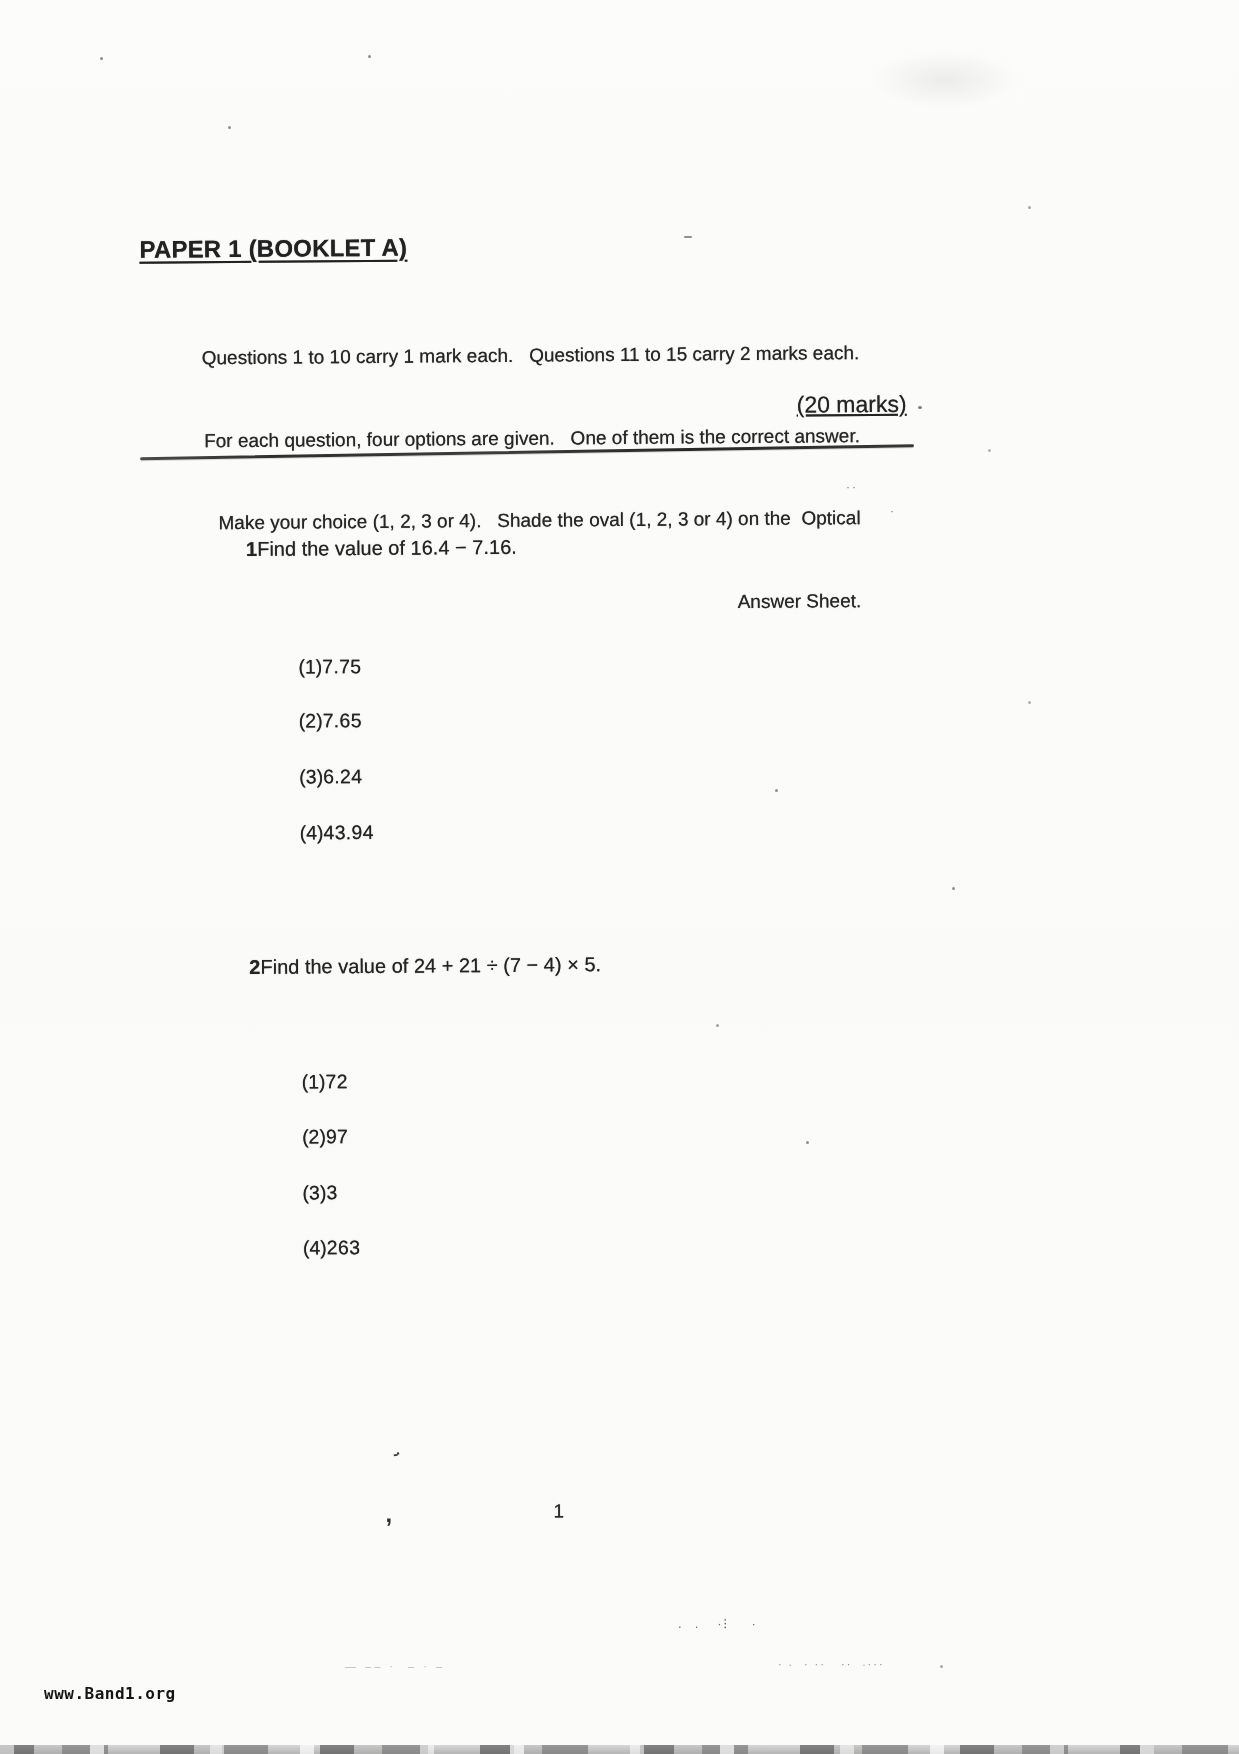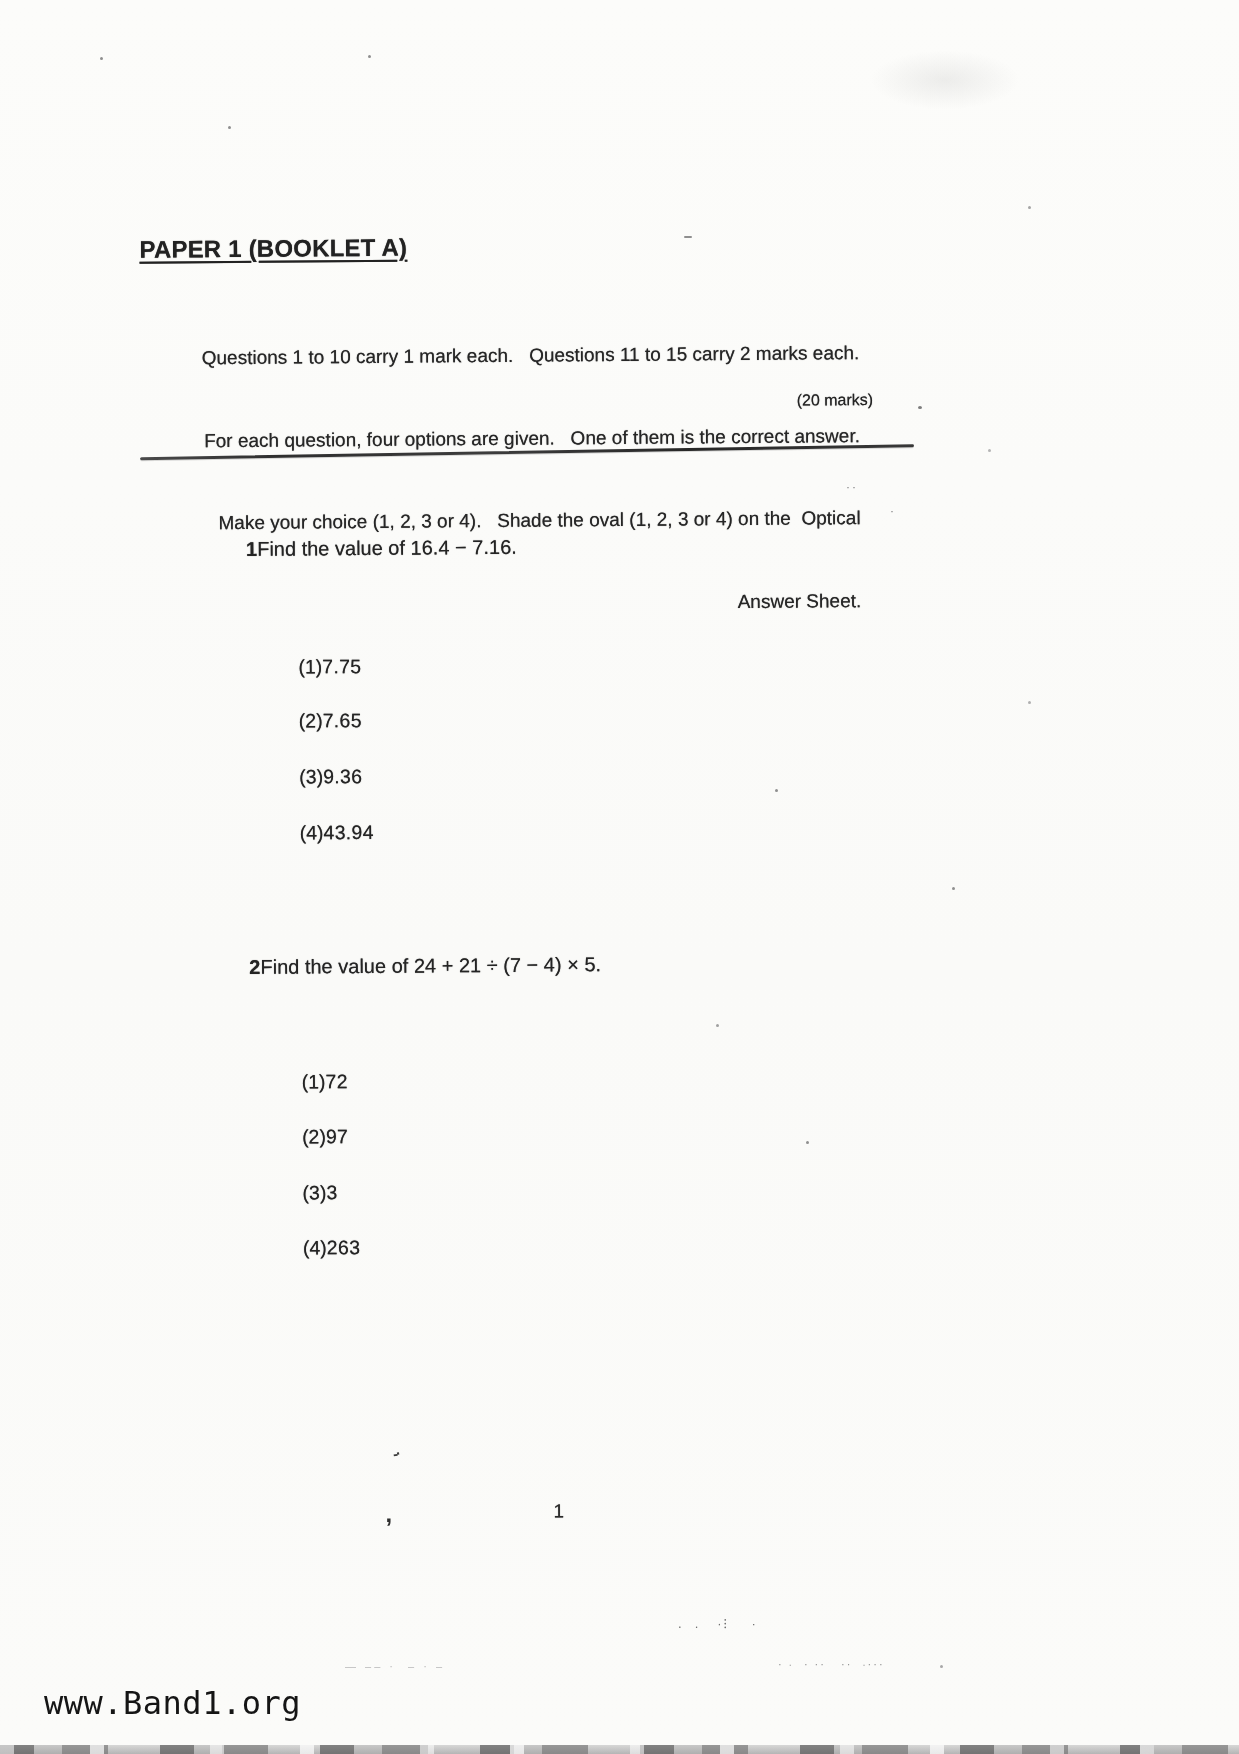--- a/index.html
+++ b/index.html
@@ -29,21 +29,21 @@
     text-underline-offset:4px;
     color:#222;
   }
   .instructions{
     position:absolute;left:139px;top:286px;width:720px;
     font-size:19px;line-height:27.5px;
     white-space:pre-wrap;color:#262626;
   }
   .marks-note{
     position:absolute;left:796px;top:393px;
-    font-size:16px;color:#242424;white-space:pre;
+    font-size:23px;color:#242424;white-space:pre;text-decoration:underline;
   }
   .rule{
     position:absolute;left:139px;top:450px;width:774px;height:3px;
     background:linear-gradient(90deg,#4a4a4a 0%,#2e2e2e 18%,#3d3d3d 45%,#272727 72%,#383838 100%);
     border-radius:2px;
     transform:rotate(-0.5deg);
     box-shadow:0 1px 0 rgba(120,120,120,.25);
   }
   .question{
     position:absolute;left:150px;
@@ -66,21 +66,21 @@
     font-size:15px;font-weight:700;color:#3a3a3a;
     transform:rotate(-8deg);letter-spacing:-2px;
   }
   .stray-comma{
     position:absolute;left:376px;top:1498px;
     font-size:24px;font-weight:700;color:#2e2e2e;
   }
   .footer-url{
     position:absolute;left:44px;top:1684px;
     font-family:"DejaVu Sans Mono","Liberation Mono",monospace;
-    font-size:32px;letter-spacing:.5px;color:#151515;
+    font-size:16px;letter-spacing:.5px;color:#151515;font-weight:bold;
   }
   .speck{position:absolute;background:#8f8f8f;border-radius:50%;}
   .speck-text{position:absolute;color:#7d7d7d;font-size:12px;letter-spacing:2px;white-space:pre;}
   .smudge{
     position:absolute;border-radius:50%;
     background:radial-gradient(ellipse at center, rgba(140,140,140,.14), rgba(140,140,140,0) 70%);
   }
   #bottom-band{
     position:absolute;left:0;bottom:0;width:100%;height:9px;
     background:
@@ -117,21 +117,21 @@
     <div class="question" style="top:512px">
       <span class="qnum scan">1</span><span class="qtext scan">Find the value of 16.4 − 7.16.</span>
     </div>
     <div class="opt" style="top:630px">
       <span class="olabel scan">(1)</span><span class="ovalue scan">7.75</span>
     </div>
     <div class="opt" style="top:684px">
       <span class="olabel scan">(2)</span><span class="ovalue scan">7.65</span>
     </div>
     <div class="opt" style="top:740px">
-      <span class="olabel scan">(3)</span><span class="ovalue scan">9.36</span>
+      <span class="olabel scan">(3)</span><span class="ovalue scan">6.24</span>
     </div>
     <div class="opt" style="top:796px">
       <span class="olabel scan">(4)</span><span class="ovalue scan">43.94</span>
     </div>
 
     <div class="question" style="top:930px">
       <span class="qnum scan">2</span><span class="qtext scan">Find the value of 24 + 21 ÷ (7 − 4) × 5.</span>
     </div>
     <div class="opt" style="top:1045px">
       <span class="olabel scan">(1)</span><span class="ovalue scan">72</span>

